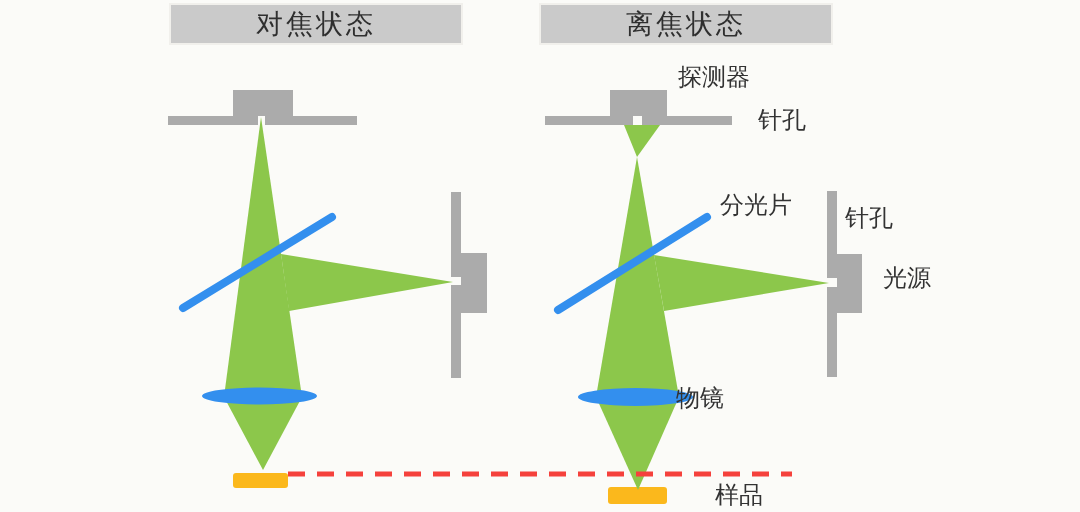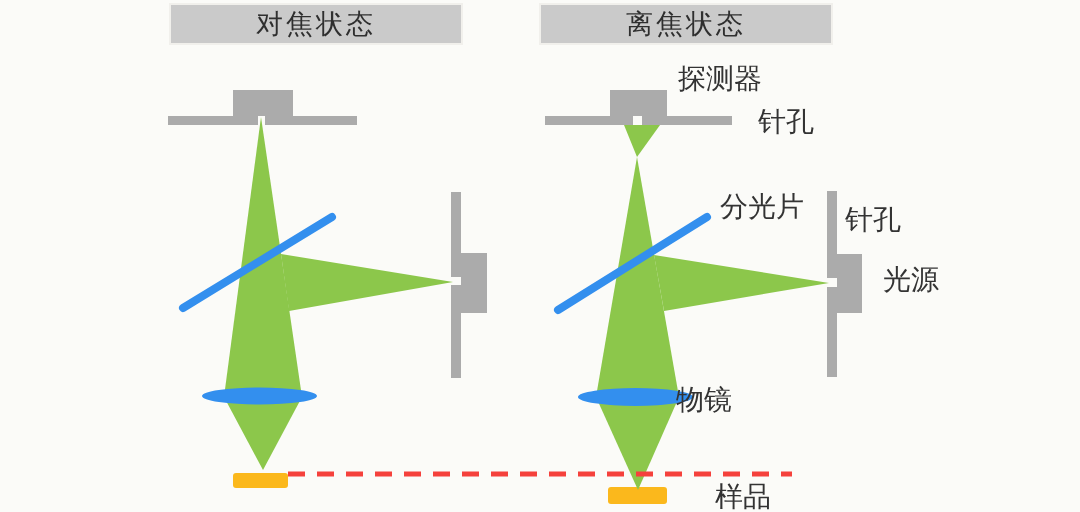--- a/index.html
+++ b/index.html
@@ -33,21 +33,21 @@
     box-sizing:border-box;
     display:flex;align-items:center;justify-content:center;
     font-size:27px;
     letter-spacing:3px;
     color:#2f2f2f;
   }
   .title-box.left{left:169px;}
   .title-box.right{left:539px;}
   .lbl{
     position:absolute;
-    font-size:28px;
+    font-size:24px;
     color:var(--text);
     white-space:nowrap;
     line-height:1.1;
     font-family:Liberation Serif, serif;
   }
   .fill-gray{fill:var(--gray);}
   .fill-green{fill:var(--green);}
   .fill-blue{fill:var(--blue);}
   .fill-yellow{fill:var(--yellow);}
   .fill-bg{fill:var(--bg);}

